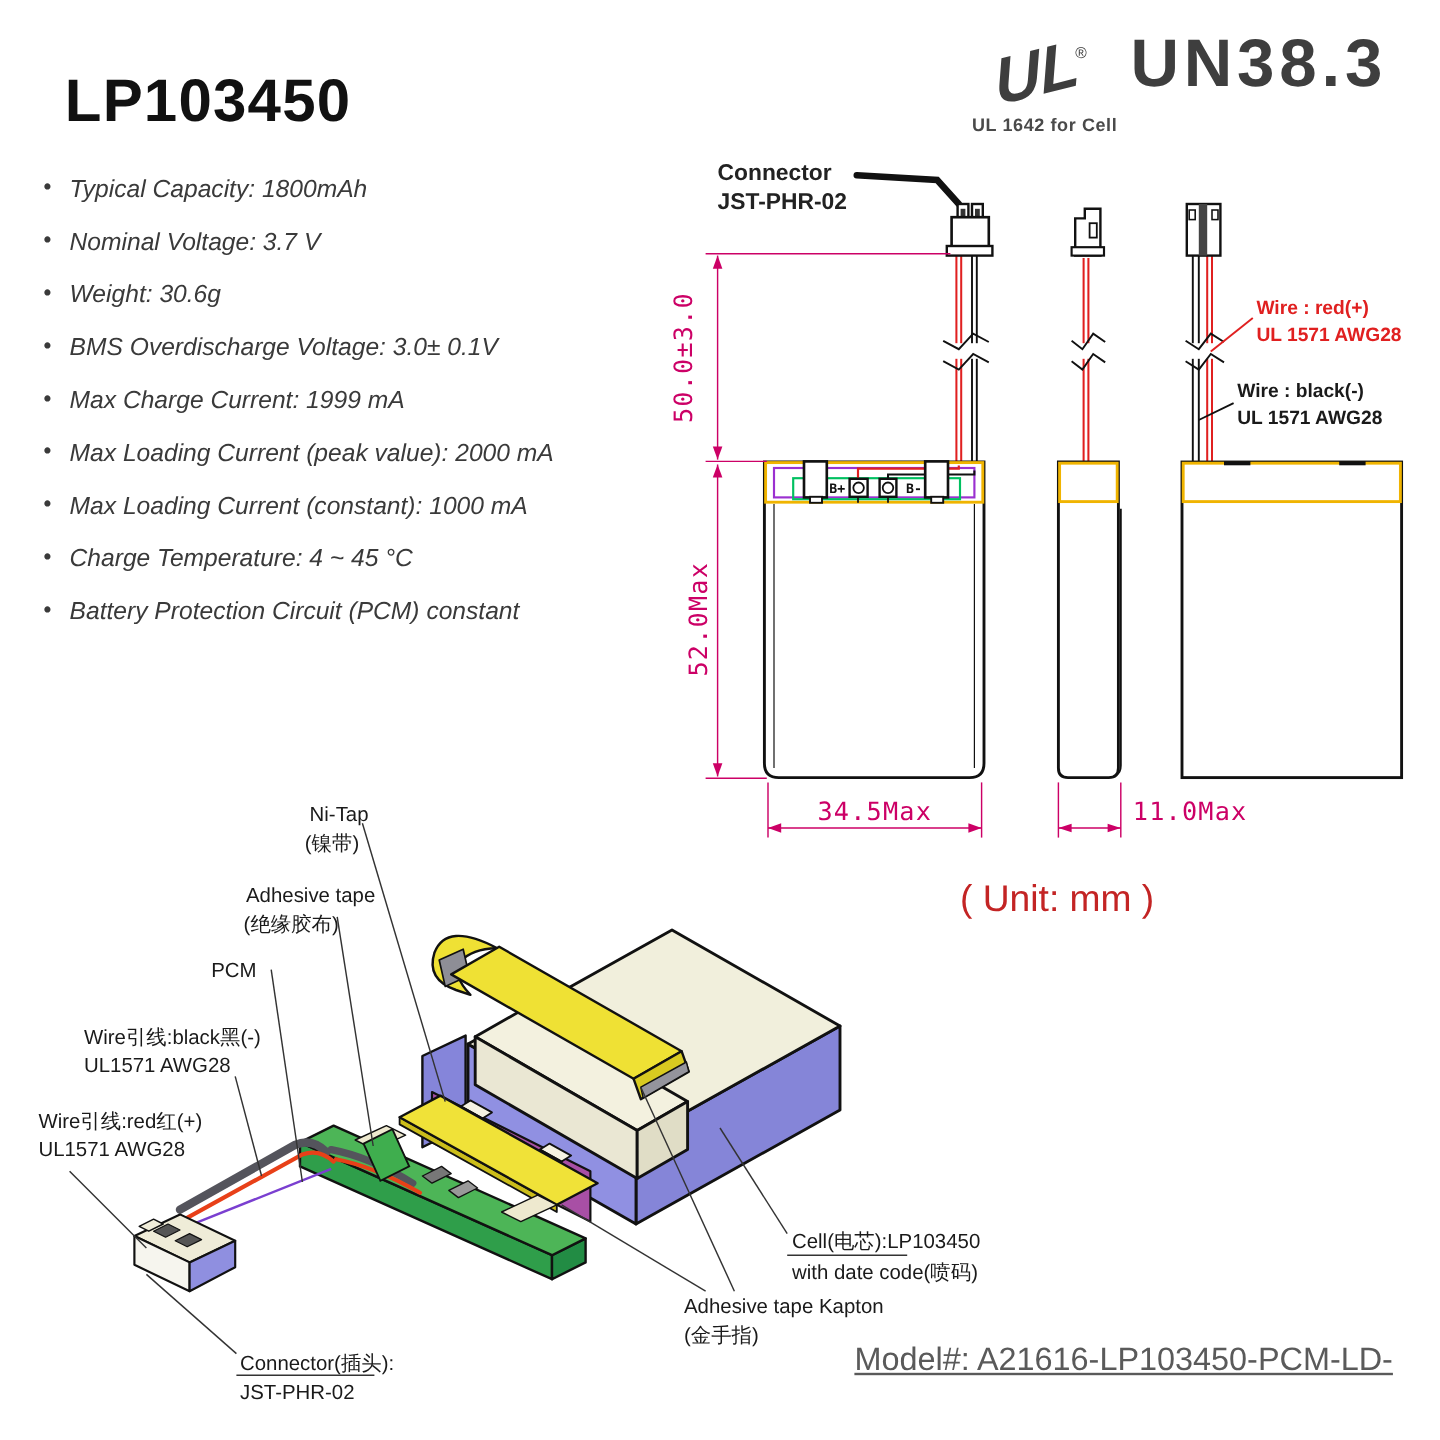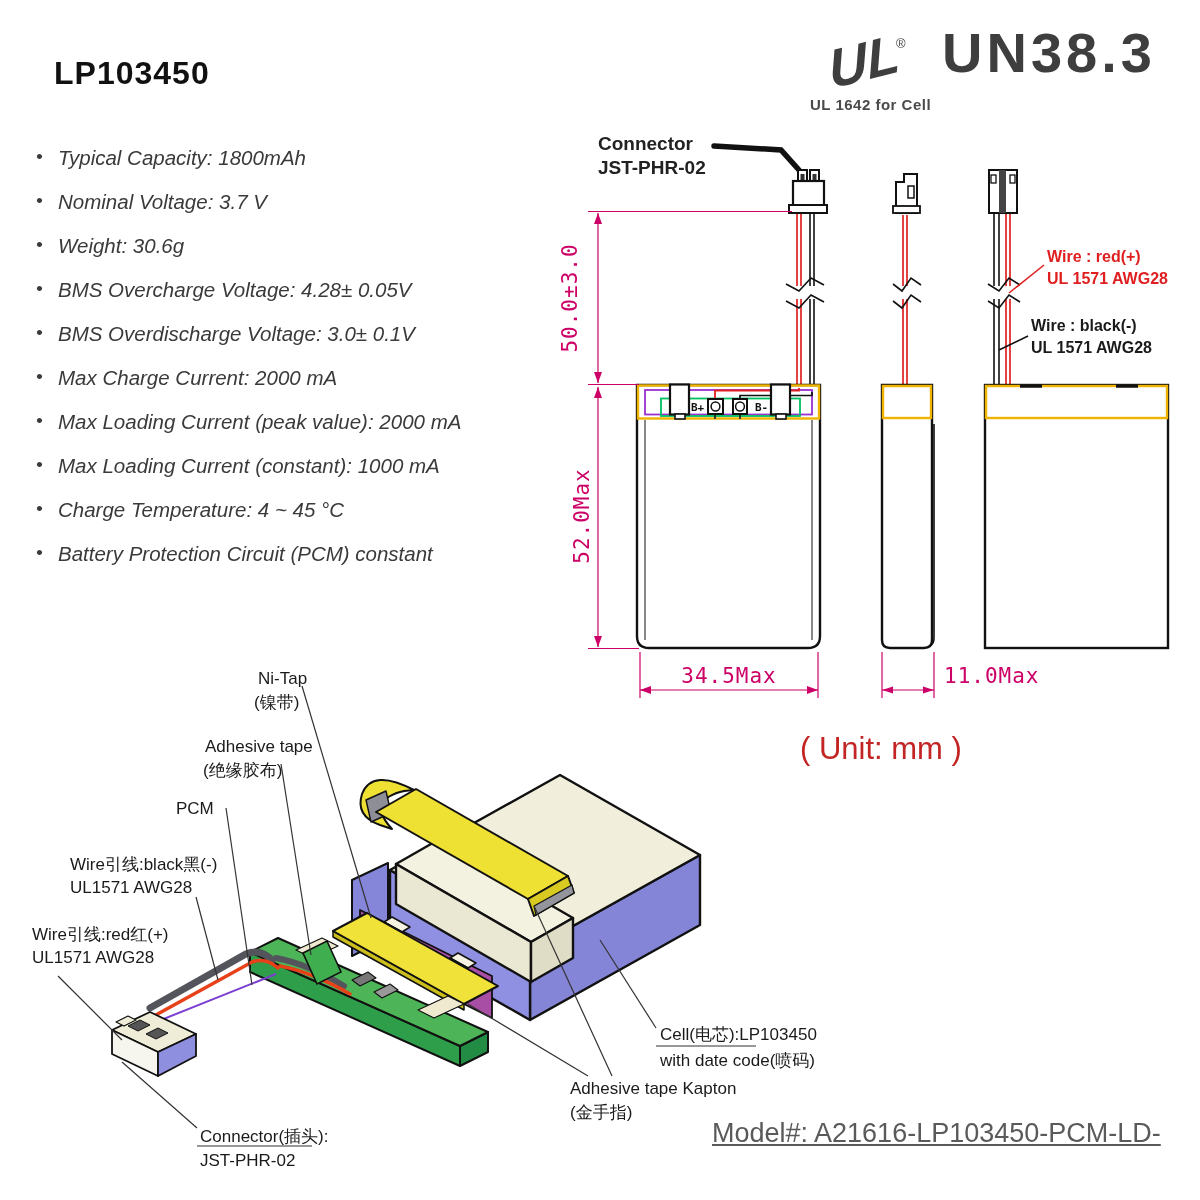--- a/index.html
+++ b/index.html
@@ -1,19 +1,19 @@
 <!DOCTYPE html>
 <html><head>
 <meta charset="utf-8">
 <style>
   html,body{margin:0;padding:0;background:#fff;}
   .page{position:relative;width:1200px;height:1200px;background:#ffffff;overflow:hidden;
         font-family:"Liberation Sans", sans-serif;color:#1a1a1a;}
   .abs{position:absolute;}
-  .title{left:54px;top:55px;font-size:32px;font-weight:bold;color:#111;letter-spacing:1px;}
+  .title{left:54px;top:55px;font-size:50px;font-weight:bold;color:#111;letter-spacing:1px;}
   .specs{left:36px;top:146px;width:560px;list-style:none;margin:0;padding:0;}
   .specs li{font-size:20.5px;color:#3a3a3a;margin-bottom:20px;padding-left:22px;position:relative;font-style:italic;}
   .specs li::before{content:"•";position:absolute;left:0;top:0;font-size:19px;color:#3a3a3a;}
   .ul-block{left:800px;top:28px;width:130px;height:95px;}
   .ul-glyph{left:28px;top:2px;font-size:54px;font-weight:bold;font-style:italic;color:#3e3e3e;
             transform:rotate(-14deg) skewX(-8deg);}
   .ul-reg{left:96px;top:8px;font-size:13px;color:#3e3e3e;font-style:normal;}
   .ul-text{left:810px;top:96px;font-size:15px;font-weight:bold;color:#4a4a4a;letter-spacing:0.5px;text-align:right;}
   .un-text{left:942px;top:20px;font-size:56px;font-weight:bold;color:#3e3e3e;letter-spacing:4px;}
   .unit-note{left:800px;top:731px;font-size:31px;color:#c32424;}
@@ -36,23 +36,22 @@
     <div class="abs ul-glyph">UL</div>
     <div class="abs ul-reg">®</div>
   </div>
   <div class="abs ul-text">UL 1642 for Cell</div>
   <div class="abs un-text">UN38.3</div>
 
   <ul class="abs specs">
     <li>Typical Capacity: 1800mAh</li>
     <li>Nominal Voltage: 3.7 V</li>
     <li>Weight: 30.6g</li>
-    <li>BMS Overcharge Voltage: 4.28± 0.05V</li>
     <li>BMS Overdischarge Voltage: 3.0± 0.1V</li>
-    <li>Max Charge Current: 2000 mA</li>
+    <li>Max Charge Current: 1999 mA</li>
     <li>Max Loading Current (peak value): 2000 mA</li>
     <li>Max Loading Current (constant): 1000 mA</li>
     <li>Charge Temperature: 4 ~ 45 °C</li>
     <li>Battery Protection Circuit (PCM) constant</li>
   </ul>
 
   <svg class="abs" style="left:540px;top:125px;" width="660" height="580" viewBox="540 125 660 580">
 
     <text class="clabel" x="598" y="150">Connector</text>
     <text class="clabel" x="598" y="174">JST-PHR-02</text>

